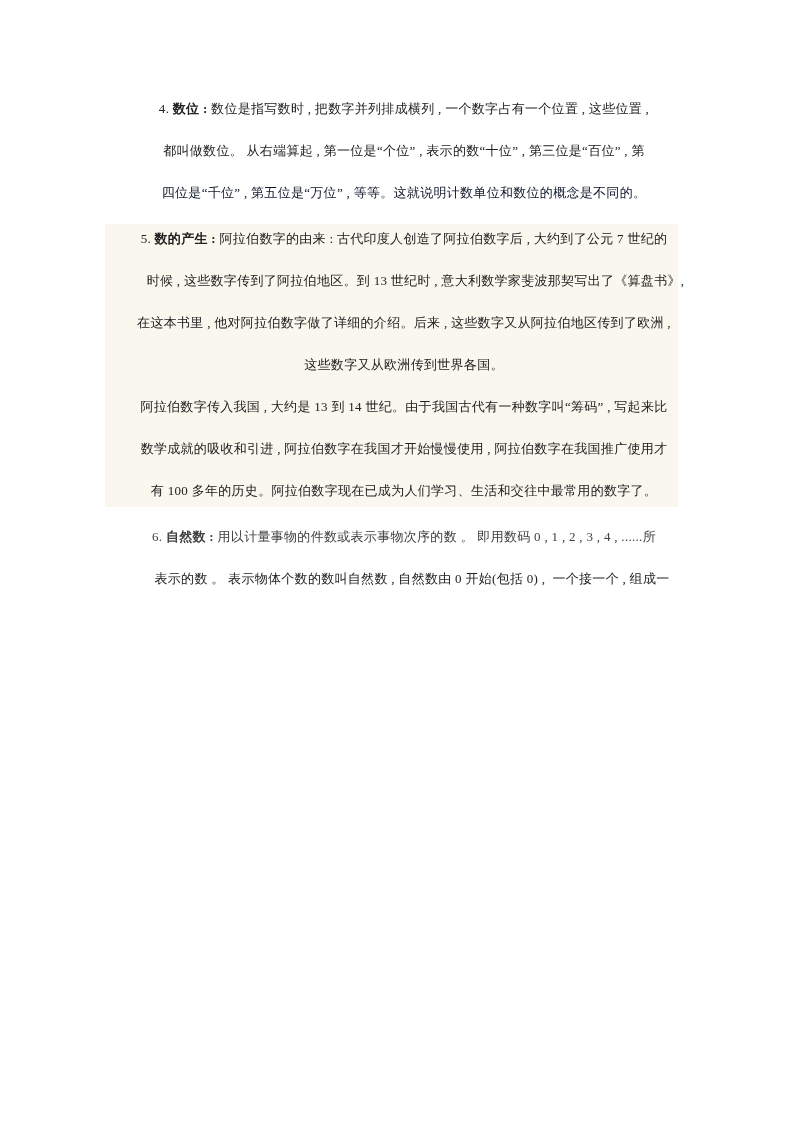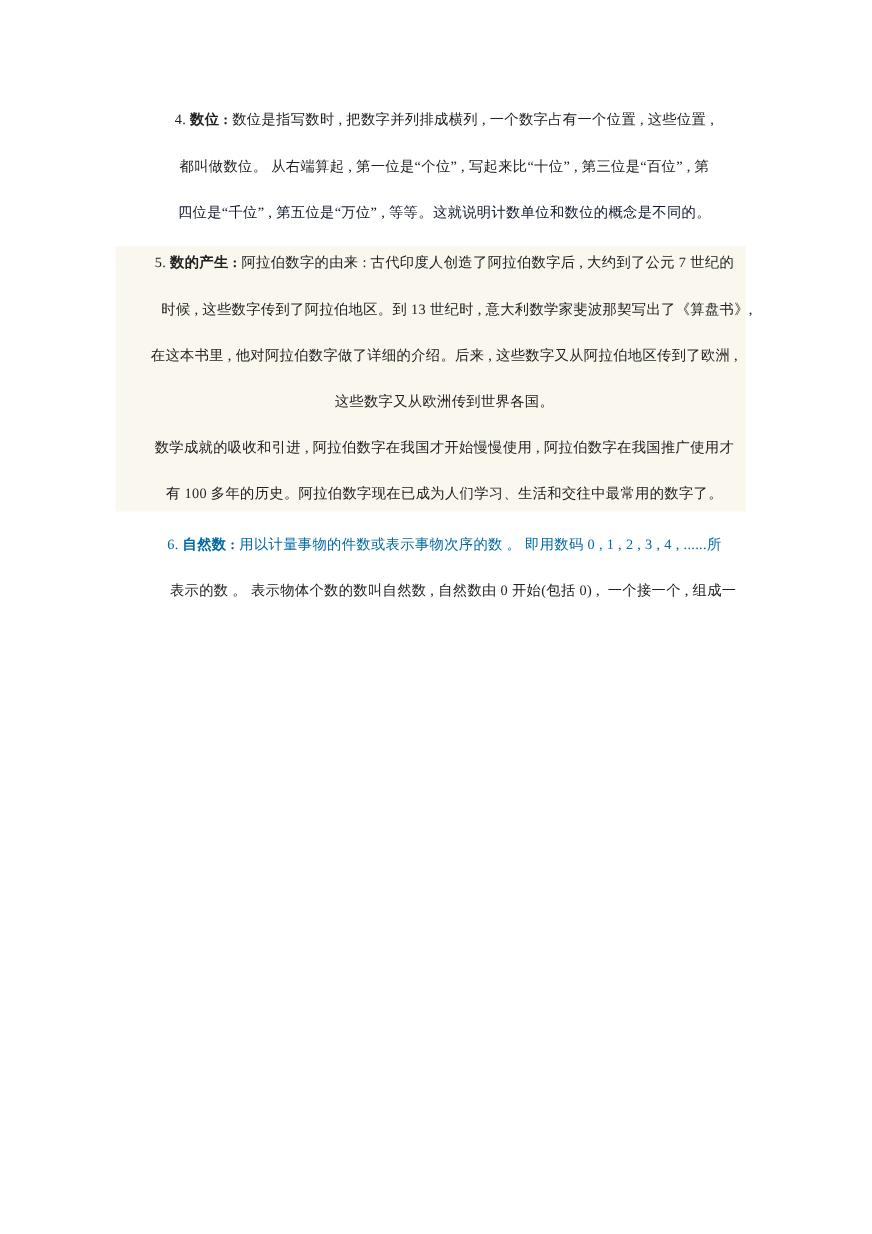--- a/index.html
+++ b/index.html
@@ -42,30 +42,31 @@
   }
   .text-line b { font-weight: 700; }
 </style>
 </head>
 <body>
 
 <div class="page" style="background: rgb(255, 255, 255);">
   <div class="content">
       <div class="doc-item">
         <div class="text-line" style="color: rgb(33, 33, 33);"><span>4. </span><b>数位 : </b><span>数位是指写数时 , 把数字并列排成横列 , 一个数字占有一个位置 , 这些位置 ,</span></div>
-        <div class="text-line" style="color: rgb(33, 33, 33);"><span>都叫做数位。 从右端算起 , 第一位是“个位” , 写起来比“十位” , 第三位是“百位” , 第</span></div>
+        <div class="text-line" style="color: rgb(33, 33, 33);"><span>都叫做数位。 从右端算起 , 第一位是“个位” , 表示的数“十位” , 第三位是“百位” , 第</span></div>
         <div class="text-line" style="color: #0f172a; font-family: Liberation Serif, serif;"><span>四位是“千位” , 第五位是“万位” , 等等。这就说明计数单位和数位的概念是不同的。</span></div>
       </div>
       <div class="doc-item">
         <div class="hl-bg" style="background: rgb(250, 247, 238);"></div>
         <div class="text-line" style="color: rgb(33, 33, 33);"><span>5. </span><b>数的产生 : </b><span>阿拉伯数字的由来 : 古代印度人创造了阿拉伯数字后 , 大约到了公元 7 世纪的</span></div>
         <div class="text-line" style="color: rgb(33, 33, 33); margin-left: 23px;"><span>时候 , 这些数字传到了阿拉伯地区。到 13 世纪时 , 意大利数学家斐波那契写出了《算盘书》,</span></div>
         <div class="text-line" style="color: rgb(33, 33, 33);"><span>在这本书里 , 他对阿拉伯数字做了详细的介绍。后来 , 这些数字又从阿拉伯地区传到了欧洲 ,</span></div>
         <div class="text-line" style="color: rgb(33, 33, 33);"><span>这些数字又从欧洲传到世界各国。</span></div>
+        <div class="text-line" style="color: rgb(33, 33, 33);"><span>阿拉伯数字传入我国 , 大约是 13 到 14 世纪。由于我国古代有一种数字叫“筹码” , 写起来比</span></div>
         <div class="text-line" style="color: rgb(33, 33, 33);"><span>数学成就的吸收和引进 , 阿拉伯数字在我国才开始慢慢使用 , 阿拉伯数字在我国推广使用才</span></div>
         <div class="text-line" style="color: rgb(33, 33, 33);"><span>有 100 多年的历史。阿拉伯数字现在已成为人们学习、生活和交往中最常用的数字了。</span></div>
       </div>
       <div class="doc-item">
-        <div class="text-line" style="color: #0369a1;"><span>6. </span><b>自然数 : </b><span>用以计量事物的件数或表示事物次序的数 。 即用数码 0 , 1 , 2 , 3 , 4 , ......所</span></div>
+        <div class="text-line" style="color: #404040;"><span>6. </span><b>自然数 : </b><span>用以计量事物的件数或表示事物次序的数 。 即用数码 0 , 1 , 2 , 3 , 4 , ......所</span></div>
         <div class="text-line" style="color: rgb(33, 33, 33); margin-left: 16px;"><span>表示的数 。 表示物体个数的数叫自然数 , 自然数由 0 开始(包括 0) ,  一个接一个 , 组成一</span></div>
       </div>
     </div>
 </div>
 
 </body></html>

